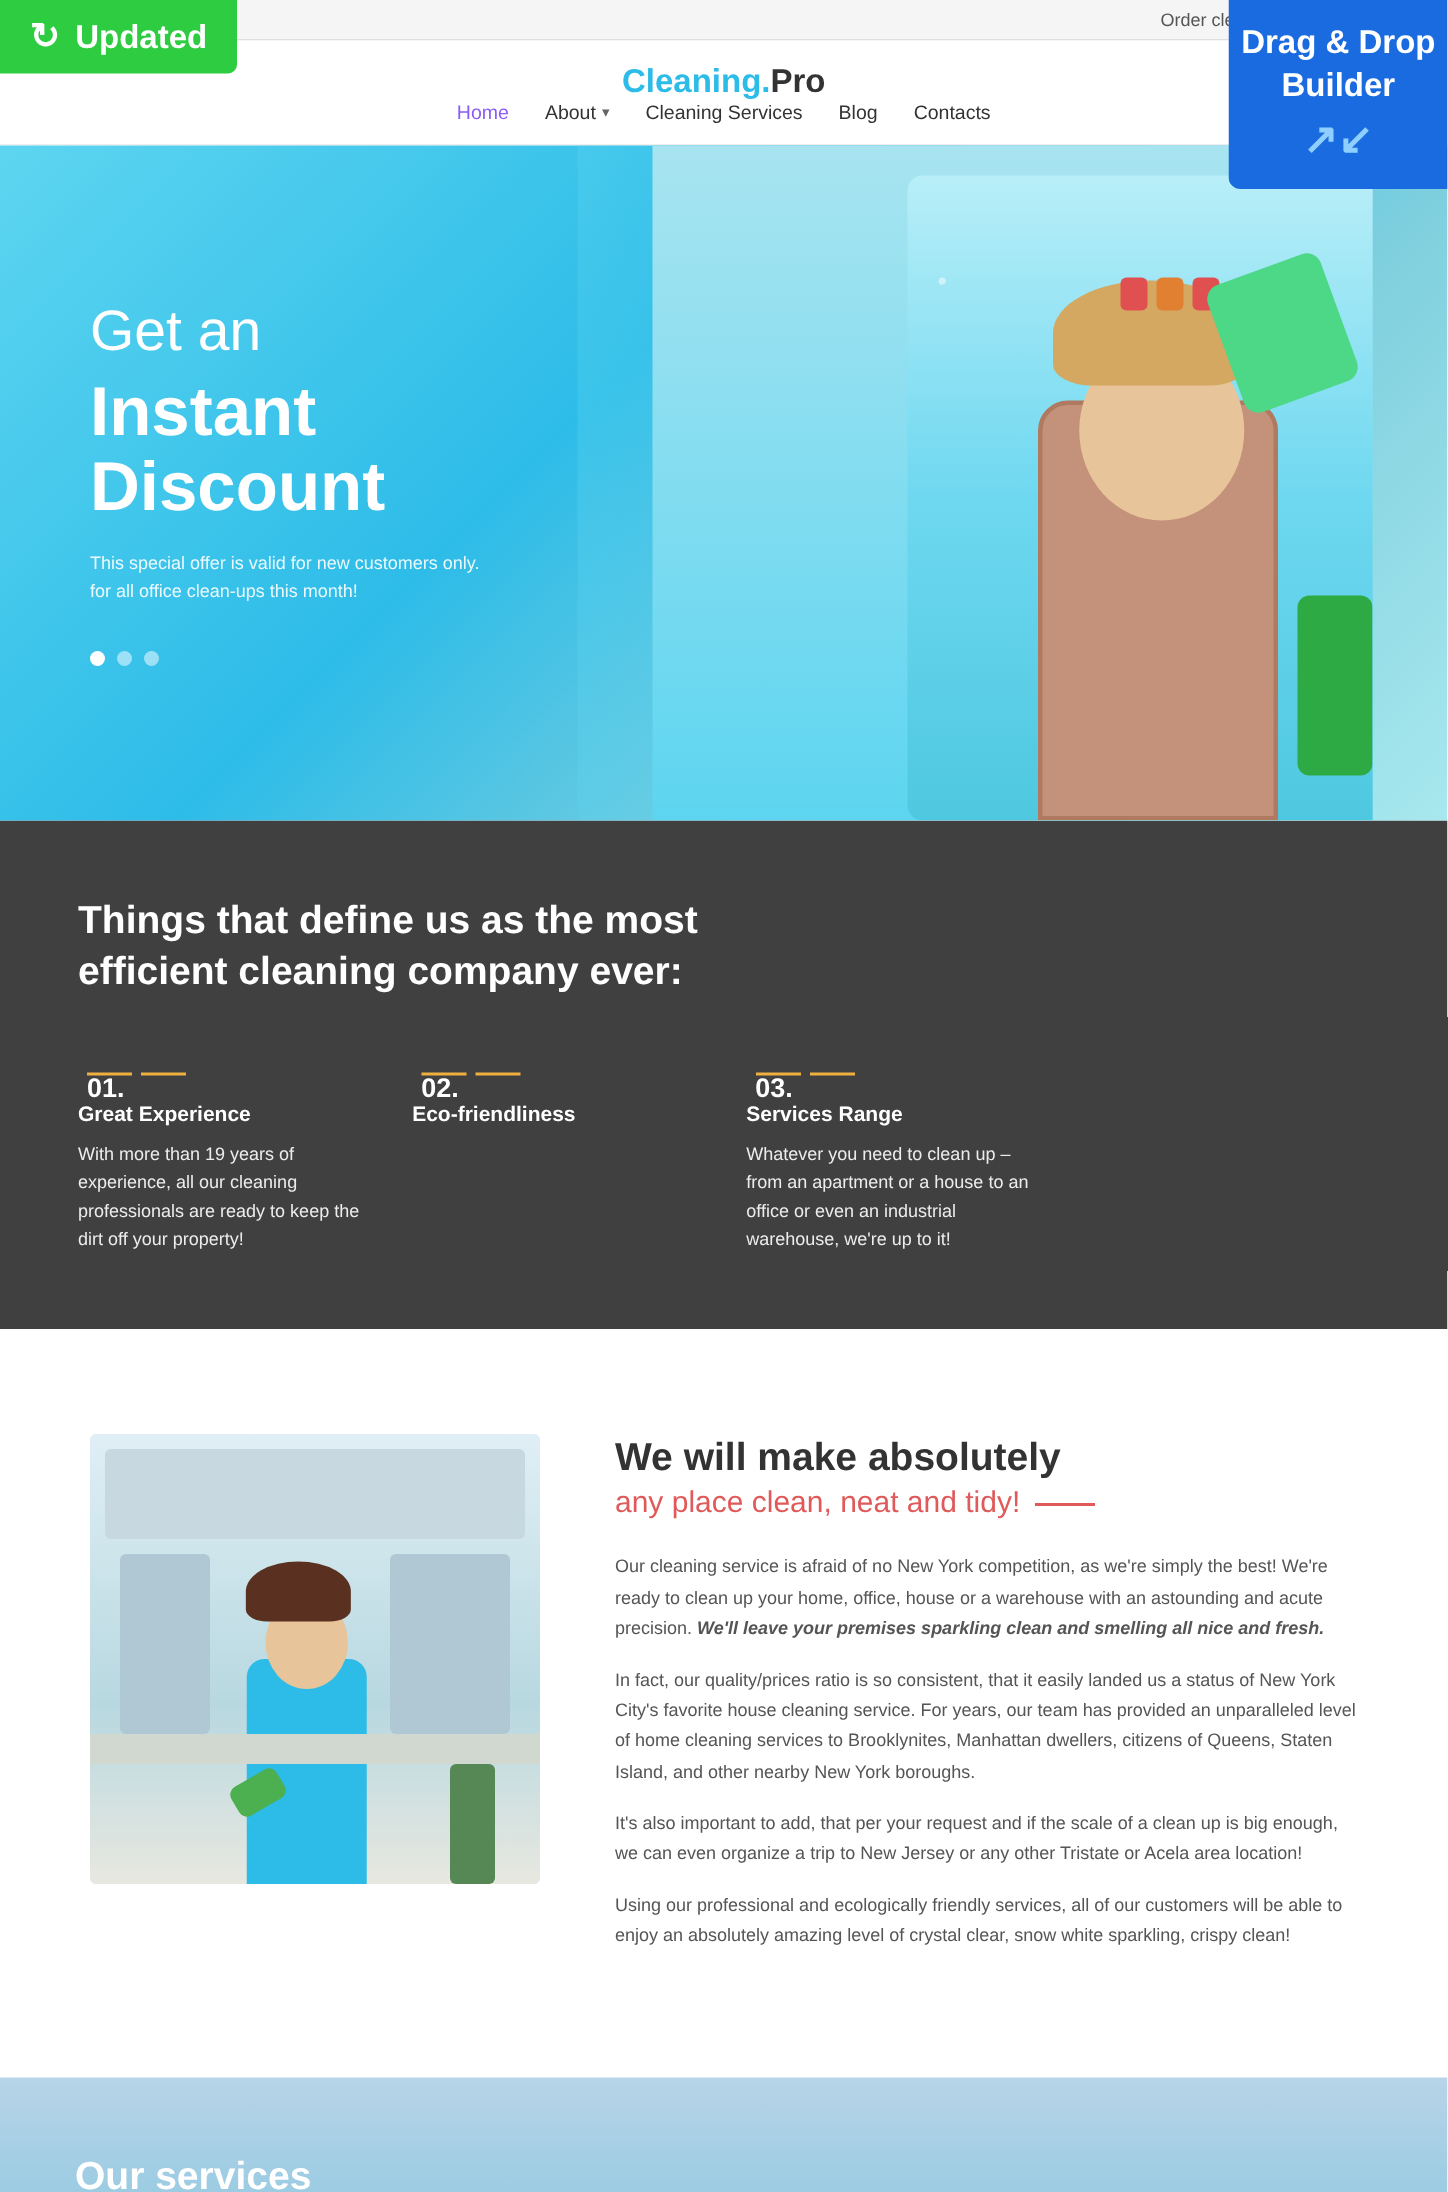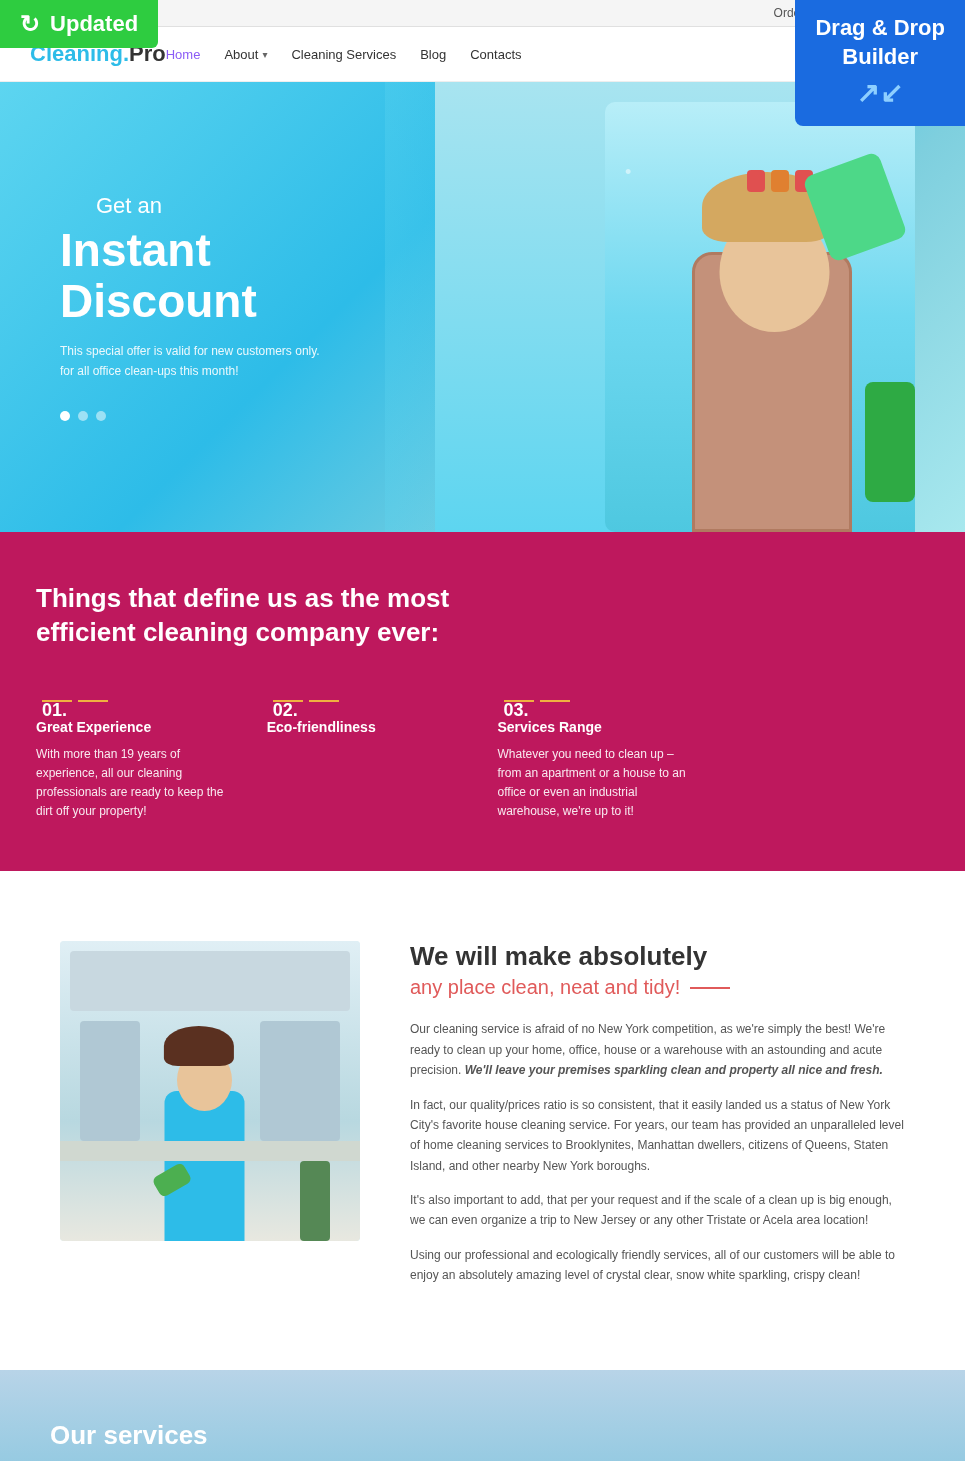--- a/index.html
+++ b/index.html
@@ -23,21 +23,21 @@
     .updated-badge .refresh-icon { font-size: 24px; }
 
     
     .dnd-badge {
       position: fixed;
       top: 0; right: 0;
       background: #1a6be0;
       color: white;
       font-size: 22px;
       font-weight: bold;
-      padding: 14px 20px;
+      padding: 14px 8px;
       text-align: center;
       z-index: 1000;
       border-radius: 0 0 0 8px;
       line-height: 1.3;
     }
     .dnd-arrow {
       color: #8ecfff;
       font-size: 28px;
       margin-top: 4px;
     }
@@ -54,23 +54,24 @@
       border-bottom: 1px solid #e0e0e0;
     }
     .top-bar .order-text { margin-right: 6px; }
     .top-bar .order-link { color: #e05a5a; text-decoration: none; font-weight: bold; }
 
     
     .header {
       display: flex;
       justify-content: flex-start;
       align-items: center;
-      padding: 14px 30px;
+      padding: 14px 14px;
       background: #fff;
       border-bottom: 1px solid #eee;
+      flex-direction: column;
     }
     .logo {
       font-size: 22px;
       font-weight: bold;
     }
     .logo .logo-cleaning { color: #2dbce8; }
     .logo .logo-dot { color: #2dbce8; }
     .logo .logo-pro { color: #333; }
     nav { display: flex; align-items: center; gap: 24px; }
     nav a {
@@ -91,24 +92,23 @@
       display: flex;
       align-items: center;
       padding: 40px 60px;
     }
     .hero-content {
       max-width: 340px;
       color: white;
       z-index: 2;
     }
     .hero-get-an {
-      font-size: 22px;
+      font-size: 38px;
       font-weight: 300;
       margin-bottom: 6px;
-      margin-left: 36px;
     }
     .hero-title {
       font-size: 46px;
       font-weight: 900;
       line-height: 1.1;
       margin-bottom: 16px;
     }
     .hero-sub {
       font-size: 12px;
       line-height: 1.6;
@@ -155,22 +155,22 @@
     .spray {
       position: absolute;
       bottom: 30px; right: 40px;
       width: 50px; height: 120px;
       background: #2eaa44;
       border-radius: 8px;
     }
 
     
     .features {
-      background: #be185d;
-      padding: 50px 36px;
+      background: #404040;
+      padding: 50px 52px;
       color: white;
     }
     .features-title {
       font-size: 26px;
       font-weight: bold;
       margin-bottom: 40px;
       max-width: 500px;
       line-height: 1.3;
     }
     .features-grid {
@@ -381,21 +381,21 @@
 
       <div style="position:absolute;bottom:0;right:30px;width:30px;height:80px;background:#558855;border-radius:4px;"></div>
 
       <div style="position:absolute;bottom:80px;left:0;right:0;height:20px;background:#d0d8d0;"></div>
     </div>
   </div>
   <div class="about-text">
     <div class="about-title">We will make absolutely</div>
     <div class="about-subtitle">any place clean, neat and tidy!</div>
     <div class="about-para">
-      Our cleaning service is afraid of no New York competition, as we're simply the best! We're ready to clean up your home, office, house or a warehouse with an astounding and acute precision. <strong>We'll leave your premises sparkling clean and property all nice and fresh.</strong>
+      Our cleaning service is afraid of no New York competition, as we're simply the best! We're ready to clean up your home, office, house or a warehouse with an astounding and acute precision. <strong>We'll leave your premises sparkling clean and smelling all nice and fresh.</strong>
     </div>
     <div class="about-para">In fact, our quality/prices ratio is so consistent, that it easily landed us a status of New York City's favorite house cleaning service. For years, our team has provided an unparalleled level of home cleaning services to Brooklynites, Manhattan dwellers, citizens of Queens, Staten Island, and other nearby New York boroughs.</div>
     <div class="about-para">It's also important to add, that per your request and if the scale of a clean up is big enough, we can even organize a trip to New Jersey or any other Tristate or Acela area location!</div>
     <div class="about-para">Using our professional and ecologically friendly services, all of our customers will be able to enjoy an absolutely amazing level of crystal clear, snow white sparkling, crispy clean!</div>
   </div>
 </div>
 
 <div class="services">
   <div class="services-title">Our services</div>
 

